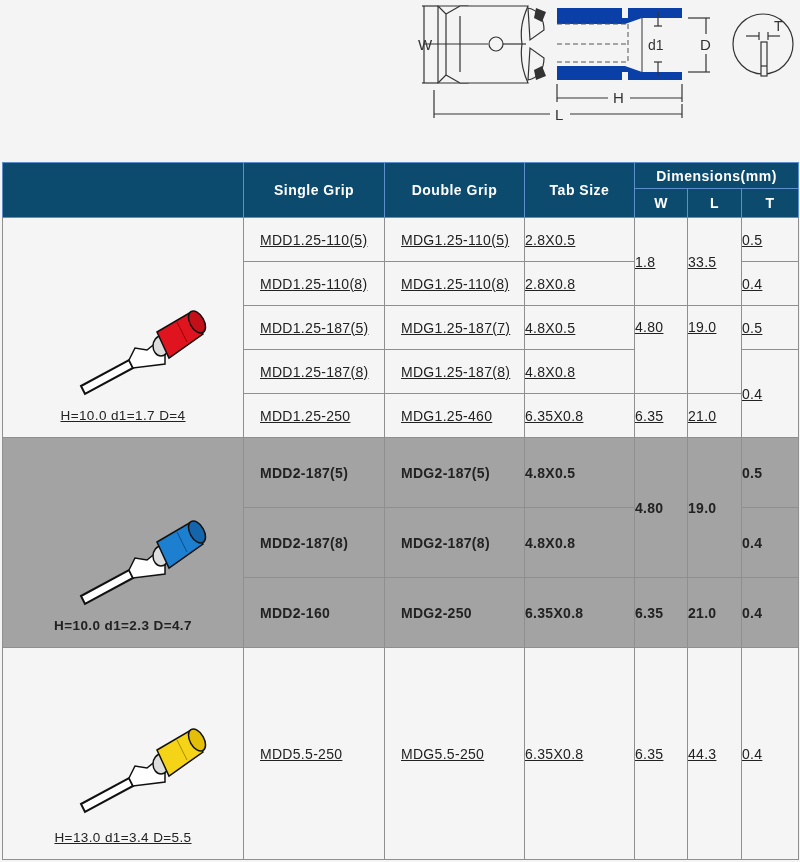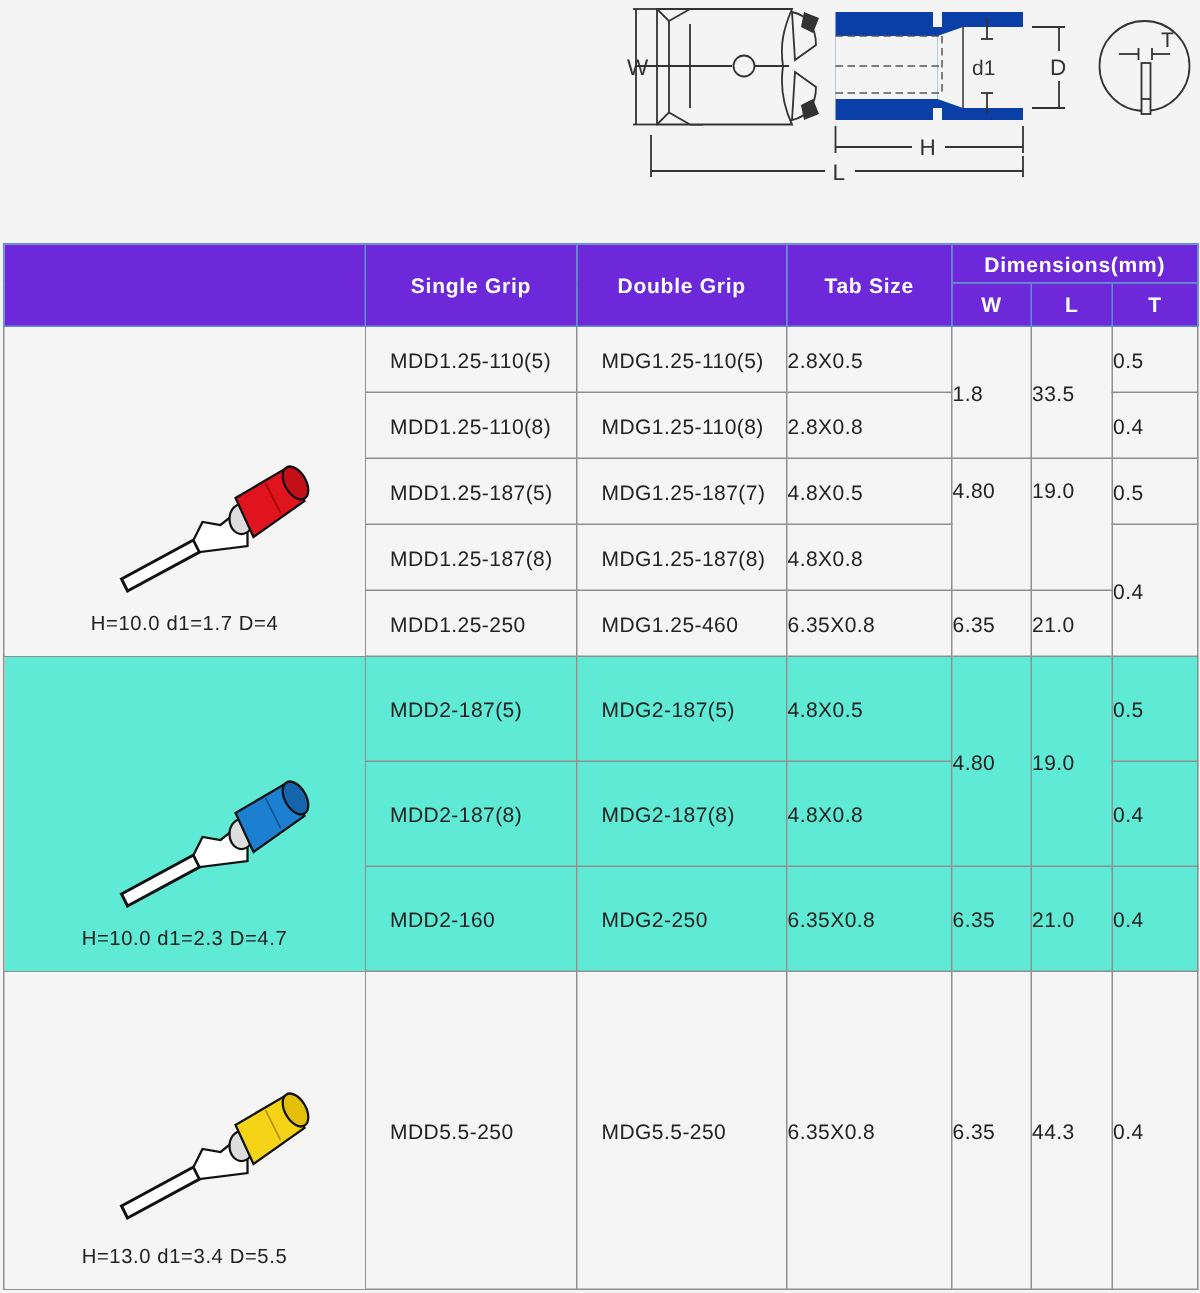--- a/index.html
+++ b/index.html
@@ -1,24 +1,24 @@
 <!DOCTYPE html>
 <html><head>
 <meta charset="utf-8">
 <style>
   html, body { margin:0; padding:0; }
   body { width:800px; height:862px; background:#f4f4f4; font-family:"Liberation Sans", sans-serif; color:#222; position:relative; overflow:hidden; }
   .diagram { position:absolute; left:410px; top:0; width:390px; height:130px; }
   table.spec { position:absolute; left:2px; top:162px; width:796px; border-collapse:collapse; table-layout:fixed; }
-  table.spec th { background:#6d28d9; color:#fff; font-weight:bold; font-size:14px; letter-spacing:0.5px; border:1px solid #5d8fcc; padding:0; }
+  table.spec th { background:#0c4a6e; color:#fff; font-weight:bold; font-size:14px; letter-spacing:0.5px; border:1px solid #5d8fcc; padding:0; }
   table.spec td { border:1px solid #8f8f8f; font-size:14px; color:#222; padding:0; letter-spacing:0.3px; }
   table.spec td.left { text-align:left; padding-left:16px; }
   table.spec td.center { }
-  tr.g-red td, tr.g-yellow td { background:#f5f5f5; }
-  tr.g-blue td { background:#5eead4; }
+  tr.g-red td, tr.g-yellow td { background:#f5f5f5;text-decoration:underline; }
+  tr.g-blue td { background:#a3a3a3;font-weight:bold; }
   td.imgcell { position:relative; vertical-align:bottom; text-align:center;margin-top:14px; }
   td.imgcell .caption { display:block; padding-bottom:14px; font-size:13.5px; letter-spacing:0.4px; }
   td.imgcell svg { display:block; margin:0 auto; }
 </style>
 </head>
 <body>
 
 <svg class="diagram" viewBox="0 0 390 130" width="390" height="130">
   <g stroke="#333" stroke-width="1.2" fill="none">
 

